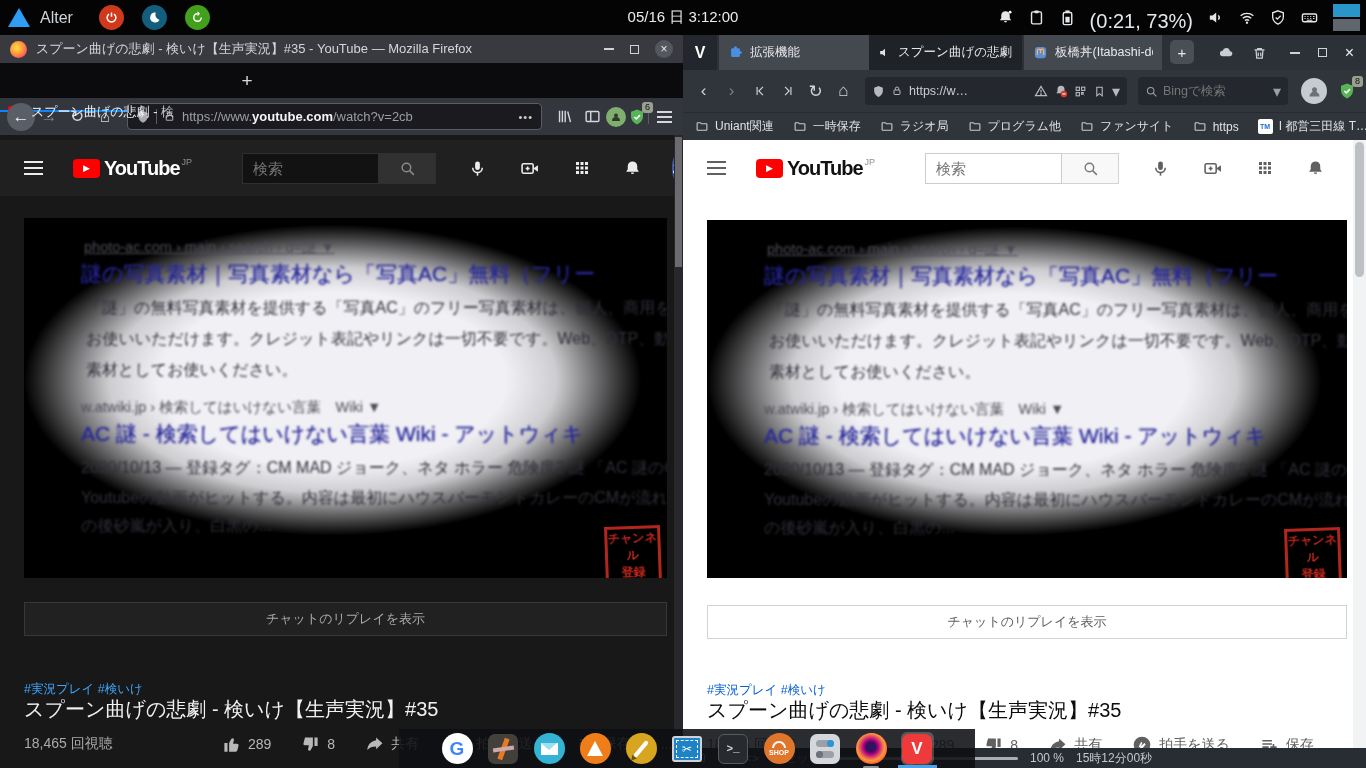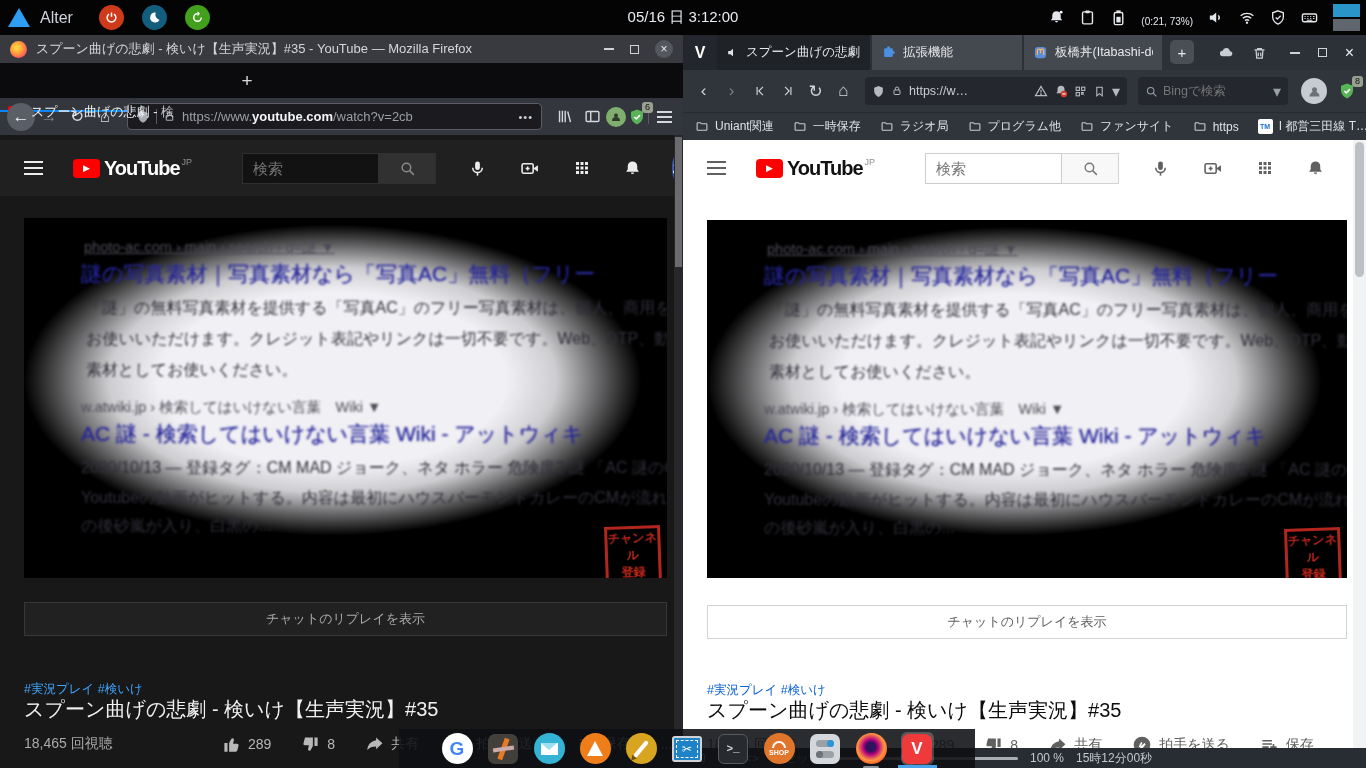--- a/index.html
+++ b/index.html
@@ -12,21 +12,21 @@
   .panel { position:absolute; left:0; top:0; width:1366px; height:35px; background:#040404;
     display:flex; align-items:center; color:#dde2e8; z-index:60; font-size:15px; }
   .panel-left { display:flex; align-items:center; gap:10px; padding-left:8px; }
   .alter-logo { width:0; height:0; border-left:11px solid transparent; border-right:11px solid transparent;
     border-bottom:19px solid #2e9df4; position:relative; }
   .alter-label { color:#cfd4da; font-size:16px; margin-right:8px; }
   .pbtn { width:25px; height:25px; border-radius:50%; display:flex; align-items:center; justify-content:center; margin-left:8px; }
   .pbtn.power { background:#cf3a1d; } .pbtn.sleep { background:#135e7d; } .pbtn.restart { background:#43a01c; }
   .panel-clock { position:absolute; left:50%; transform:translateX(-50%); color:#e8ebf0; font-size:15px; }
   .panel-right { margin-left:auto; display:flex; align-items:center; gap:14px; padding-right:6px; color:#e3e7ec; }
-  .battery-text { font-size:10px;margin-top:8px; }
+  .battery-text { font-size:20px;margin-top:8px; }
   .pager { width:27px; height:27px; display:flex; flex-direction:column; gap:2px; }
   .pager .ws1 { flex:1; background:#2a95c8; } .pager .ws2 { flex:1; background:#5f6periodical; background:#5f666d; }
 
   
   .win { position:absolute; top:35px; height:733px; overflow:hidden; }
 
   
   .ff { left:0; width:683px; background:#7dd3fc; }
   .ff-title { height:28px; background:#383a40; display:flex; align-items:center; padding:0 10px; gap:9px; }
   .ff-logo { width:17px; height:17px; border-radius:50%;
@@ -477,33 +477,33 @@
       </div>
       <div class="ff-scroll">
           <div class="ff-thumb"></div>
         </div>
     </div>
   </div>
 
   <div class="win vv">
     <div class="vv-tabs">
       <div class="vv-logo">V</div>
-      <div class="vv-tab active">
-        <svg width="13" height="13" viewBox="0 0 24 24">
-            <path fill="#dfe2e6" d="M4 9v6h4l5 4V5L8 9H4z"></path>
-          </svg>
-        <span>スプーン曲げの悲劇</span>
-      </div>
       <div class="vv-tab t2">
         <svg class="puzzle-ico" width="15" height="15" viewBox="0 0 24 24" fill="#4a8fe2">
             <rect x="5" y="5" width="14" height="14" rx="2"></rect>
             <circle cx="12" cy="4.5" r="2.5"></circle>
             <circle cx="19.5" cy="12" r="2.5"></circle>
           </svg>
         <span>拡張機能</span>
+      </div>
+      <div class="vv-tab active">
+        <svg width="13" height="13" viewBox="0 0 24 24">
+            <path fill="#dfe2e6" d="M4 9v6h4l5 4V5L8 9H4z"></path>
+          </svg>
+        <span>スプーン曲げの悲劇</span>
       </div>
       <div class="vv-tab t3">
         <svg class="masto-ico" width="15" height="15" viewBox="0 0 24 24">
             <rect x="3" y="3" width="18" height="18" rx="5" fill="#5a8fd6"></rect>
             <path d="M7 16V9a2.5 2.5 0 0 1 5 0v4m0-4a2.5 2.5 0 0 1 5 0v7" stroke="#ffb05a" stroke-width="2" fill="none"></path>
           </svg>
         <span>板橋丼(Itabashi-don</span>
       </div>
       <div class="vv-plus">+</div>
       <div class="vv-tabbar-right">

